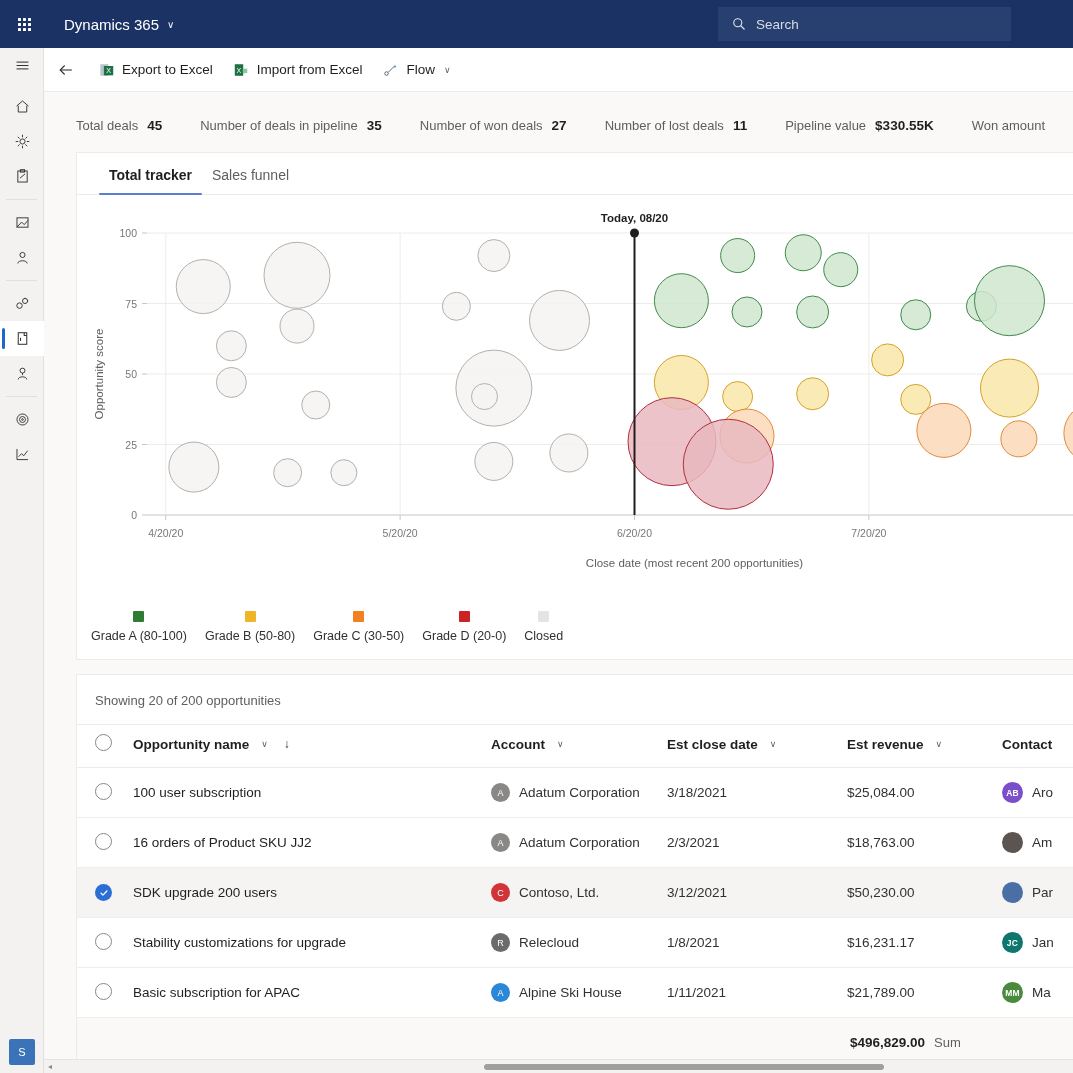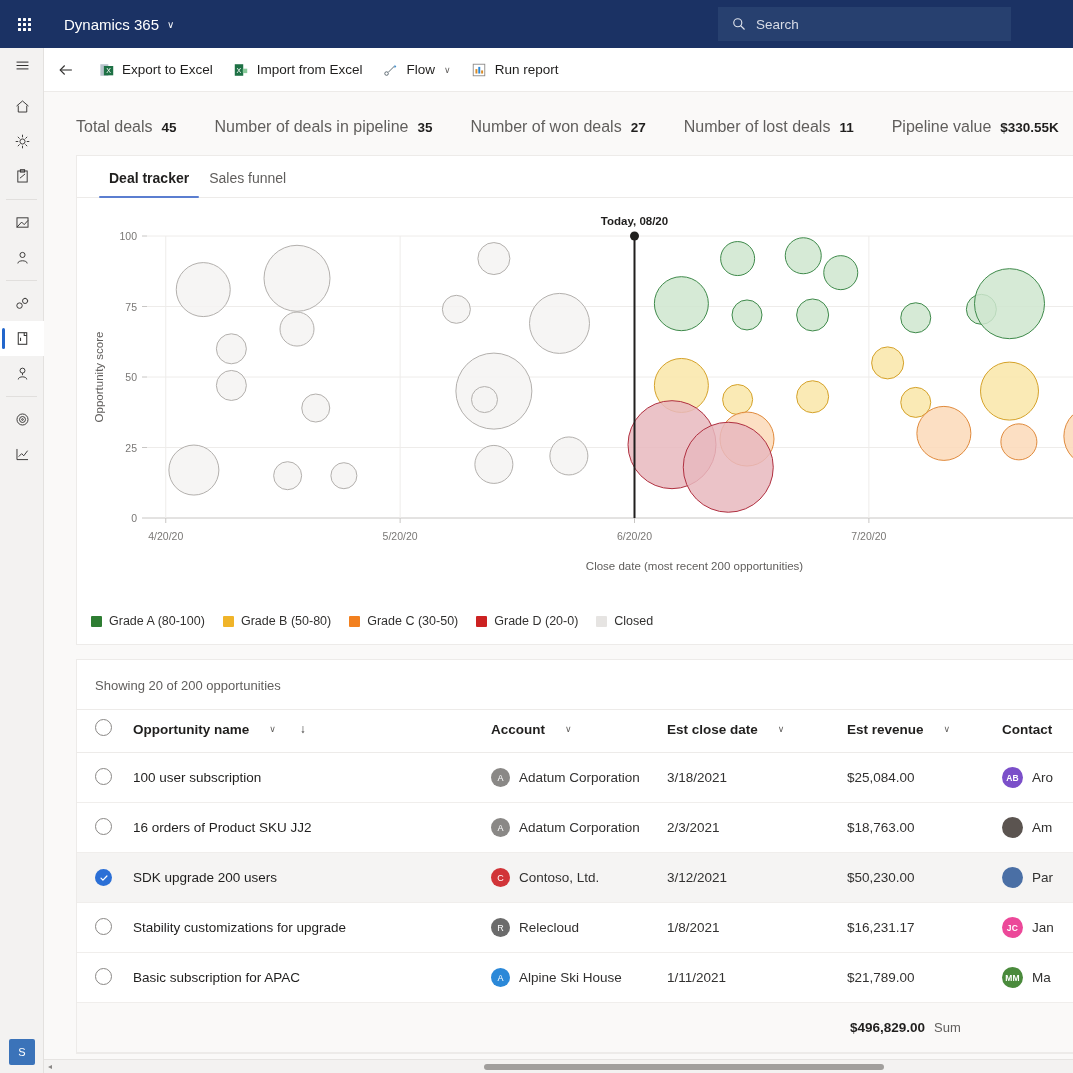--- a/index.html
+++ b/index.html
@@ -104,21 +104,21 @@
     padding: 26px 0 0 32px; letter-spacing: .1px;
   }
 
   
   .kpis {
     display: flex; align-items: baseline;
     padding: 26px 0 0 32px; gap: 38px;
     white-space: nowrap;
   }
   .kpi { display: flex; align-items: baseline; gap: 9px; }
-  .kpi-label { font-size: 16px; color: #605e5c; }
+  .kpi-label { font-size: 13px; color: #605e5c; }
   .kpi-value { font-size: 13.5px; color: #201f1e; font-weight: 700; }
 
   
   .card {
     position: relative;
     margin: 19px 0 0 32px;
     width: 1045px; background: #ffffff;
     border: 1px solid #edebe9;
     border-right: none;
   }
@@ -136,21 +136,21 @@
     height: 2.5px; background: #5b7ed0; border-radius: 2px;
   }
 
   .chartwrap { position: relative; height: 410px; }
   .chartsvg { position: absolute; left: 0; top: 0; }
 
   .legend {
     display: flex; align-items: center; gap: 18px;
     padding: 6px 0 16px 14px;
   }
-  .legend-item { display: flex; align-items: center; gap: 7px; cursor: pointer; }
+  .legend-item { display: flex; align-items: center; gap: 7px; cursor: pointer; flex-direction: column; }
   .legend-sw { width: 11px; height: 11px; border-radius: 1px; flex: none; }
   .legend-tx { font-size: 12.5px; color: #323130; }
 
   
   .gridcard {
     position: relative;
     margin: 14px 0 0 32px;
     width: 1045px; background: #ffffff;
     border: 1px solid #edebe9; border-right: none;
   }
@@ -158,21 +158,21 @@
     font-size: 13px; color: #605e5c;
     padding: 18px 0 16px 18px;
   }
   table { width: 100%; border-collapse: collapse; table-layout: fixed; }
   thead th {
     text-align: left; font-size: 13.5px; color: #201f1e; font-weight: 600;
     padding: 9px 0 13px 0;
     border-top: 1px solid #edebe9; border-bottom: 1px solid #edebe9;
     white-space: nowrap;
   }
-  th .hd { display: inline-flex; align-items: center; gap: 20px; cursor: pointer; }
+  th .hd { display: inline-flex; align-items: center; gap: 12px; cursor: pointer; }
   th .chev { font-size: 9px; color: #605e5c; font-weight: 400; }
   th .sortarrow { font-size: 12px; color: #323130; font-weight: 400; margin-left: 4px; }
   .c-sel   { width: 56px; padding-left: 18px !important; }
   .c-name  { width: 358px; }
   .c-acct  { width: 176px; }
   .c-date  { width: 180px; }
   .c-rev   { width: 155px; }
   .c-cont  { width: 120px; }
 
   tbody td {
@@ -401,31 +401,20 @@
       <svg viewBox="0 0 18 18" width="16" height="16">
         <circle cx="4" cy="13" r="2" fill="none" stroke="#5b6770" stroke-width="1.1"></circle>
         <path d="M6 11.5 L13 4.5" stroke="#5b6770" stroke-width="1.1" fill="none"></path>
         <path d="M13 3 L15 5 L13 7 Z" fill="#3b8ed0"></path>
       </svg>
     </span>
     <span>Flow</span>
     <span class="chev">∨</span>
   </div>
 
-  <div class="cmd">
-    <span class="glyph">
-      <svg viewBox="0 0 18 18" width="16" height="16">
-        <rect x="2.5" y="2.5" width="13" height="13" fill="none" stroke="#8a8886" stroke-width="1"></rect>
-        <rect x="5" y="8" width="2.2" height="5" fill="#d98b26"></rect>
-        <rect x="8.2" y="5.5" width="2.2" height="7.5" fill="#2b88d8"></rect>
-        <rect x="11.4" y="9.5" width="2.2" height="3.5" fill="#d98b26"></rect>
-      </svg>
-    </span>
-    <span>Run report</span>
-  </div>
 </div>
 
 <div class="page">
 
 
   <div class="kpis">
     <div class="kpi">
       <span class="kpi-label">Total deals</span>
       <span class="kpi-value">45</span>
     </div>
@@ -445,21 +434,21 @@
       <span class="kpi-label">Pipeline value</span>
       <span class="kpi-value">$330.55K</span>
     </div>
     <div class="kpi">
       <span class="kpi-label">Won amount</span>
     </div>
   </div>
 
   <div class="card">
     <div class="tabs">
-      <div class="tab active">Deal tracker</div>
+      <div class="tab active">Total tracker</div>
       <div class="tab">Sales funnel</div>
     </div>
 
     <div class="chartwrap">
       <svg class="chartsvg" id="chart" width="1045" height="410" viewBox="0 0 1045 410">
           <line x1="70" y1="320" x2="1045" y2="320" stroke="#c8c6c4" stroke-width="1"></line>
           <line x1="65" y1="320" x2="70" y2="320" stroke="#c8c6c4" stroke-width="1"></line>
           <text x="60" y="324" text-anchor="end" font-size="10.5" fill="#797775" font-family="Liberation Sans, sans-serif">0</text>
           <line x1="70" y1="249.5" x2="1045" y2="249.5" stroke="#eeecea" stroke-width="1"></line>
           <line x1="65" y1="249.5" x2="70" y2="249.5" stroke="#c8c6c4" stroke-width="1"></line>
@@ -686,21 +675,21 @@
           <td>
             <span class="acct">
               <span class="acct-ico" style="background:#6b6b6b">R</span>
               <span>Relecloud</span>
             </span>
           </td>
           <td>1/8/2021</td>
           <td>$16,231.17</td>
           <td>
             <span class="contact">
-              <span class="avatar" style="background:#ec4899">JC</span>
+              <span class="avatar" style="background:#0f766e">JC</span>
               <span>Jan</span>
             </span>
           </td>
         </tr>
 
         <tr>
           <td class="c-sel" style="padding-left:18px">
             <span class="radio-out"></span>
           </td>
           <td class="td-name">Basic subscription for APAC</td>

